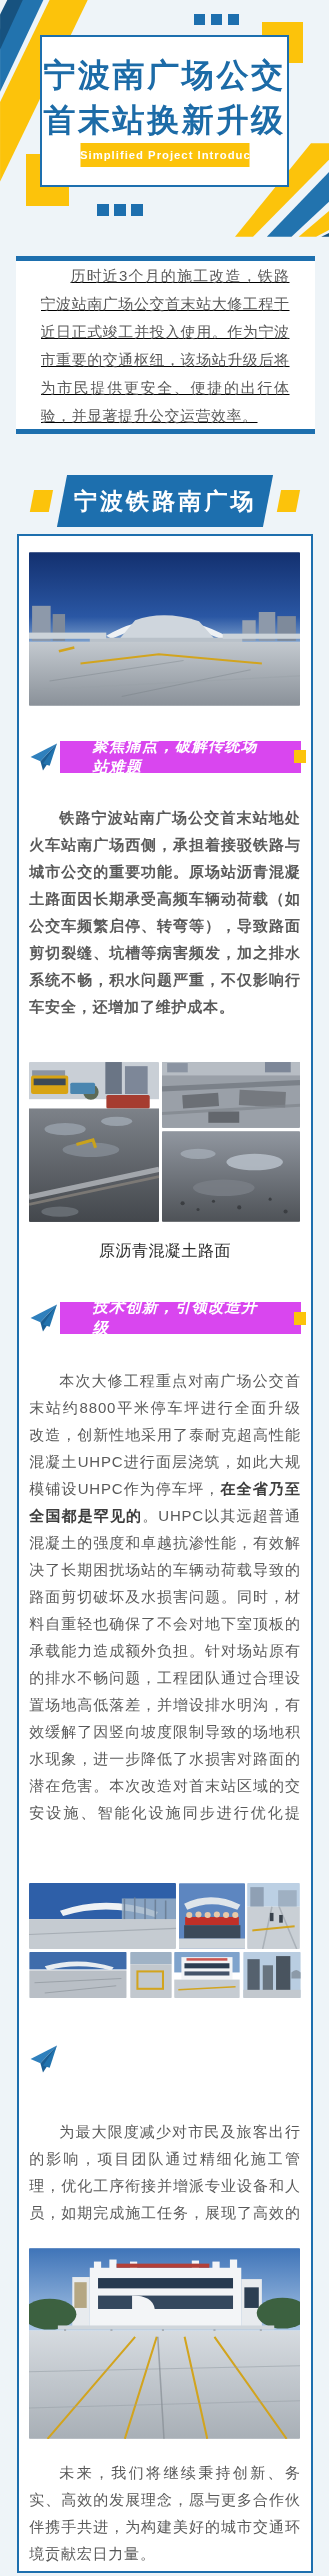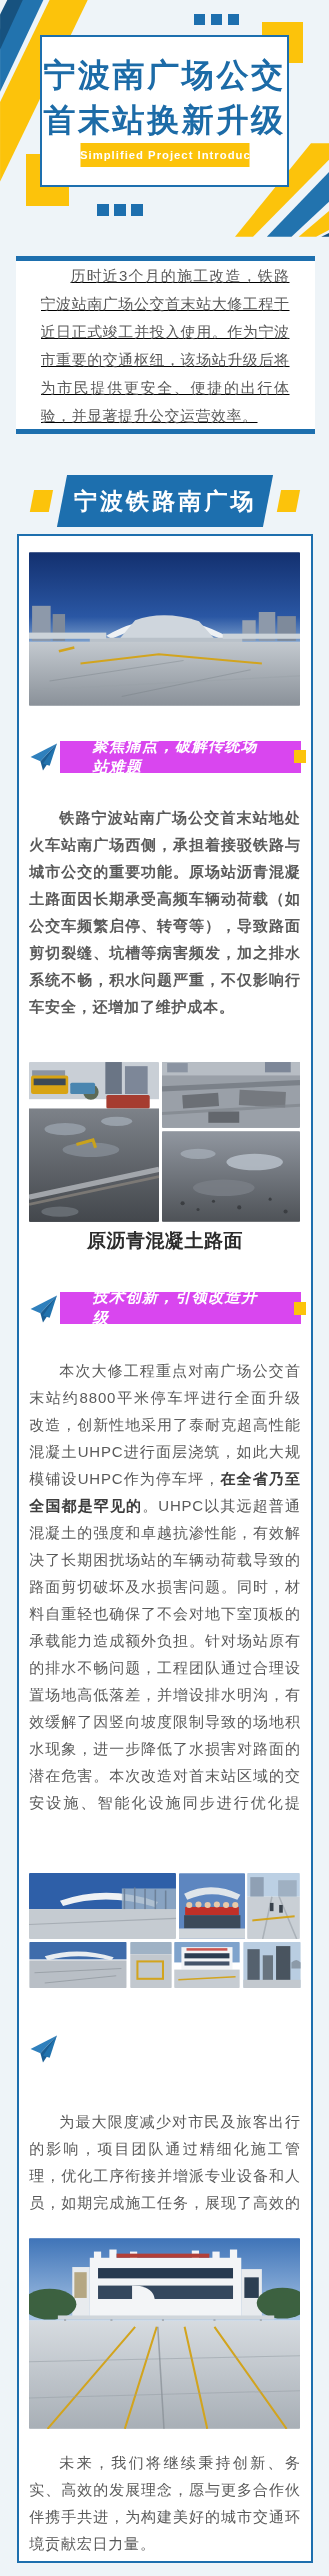--- a/index.html
+++ b/index.html
@@ -54,26 +54,26 @@
   .h-para-c { height:107px; margin-top:44px; }
   .h-para-d { height:107px; margin-top:20.6px; }
 
   .sec-head { margin-top:35px; position:relative; display:flex; align-items:center; }
   .plane { width:29px; height:30px; flex:none; margin-right:2.1px; }
   .sec-bar { position:relative; height:32px; background:#d946ef; color:#fff;
              display:inline-flex; align-items:center; padding:0 32px;
              font-size:15.5px; font-weight:bold; letter-spacing:1px;font-style:italic; }
   .sec-bar .ysq { position:absolute; right:-5.7px; top:50%; margin-top:-6.7px;
                   width:12.4px; height:13.4px; background:#fcc30b; }
-  .sec-head.m2 { margin-top:43px;align-items:flex-end; }
+  .sec-head.m2 { margin-top:43px; }
   .sec-head.m3 { margin-top:46px; }
 
   .collage-a { margin-top:44px; display:flex; gap:3.1px; }
   .col-a-right { display:flex; flex-direction:column; gap:3.1px; }
-  .caption { margin-top:11px; text-align:center; font-size:19px; font-weight:bold;
+  .caption { margin-top:21px; text-align:center; font-size:16px; font-weight:normal;
              color:#2b2b2b; letter-spacing:0.5px; line-height:16.5px; }
   .collage-b { margin-top:61px; }
   .cb-row { display:flex; gap:2.6px; }
   .cb-row + .cb-row { margin-top:2.6px; }
 
   .photo-final { margin-top:23px; }
   .photo-1 { margin-top:0; }
 </style>
 </head>
 <body>

